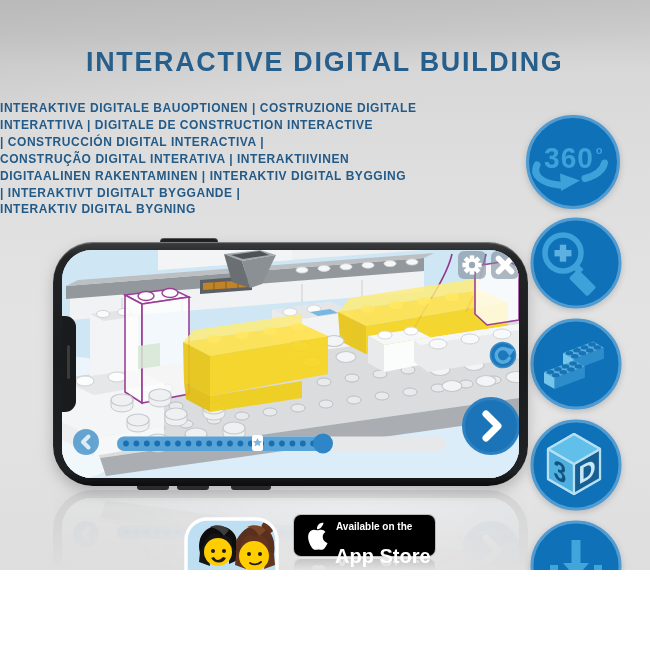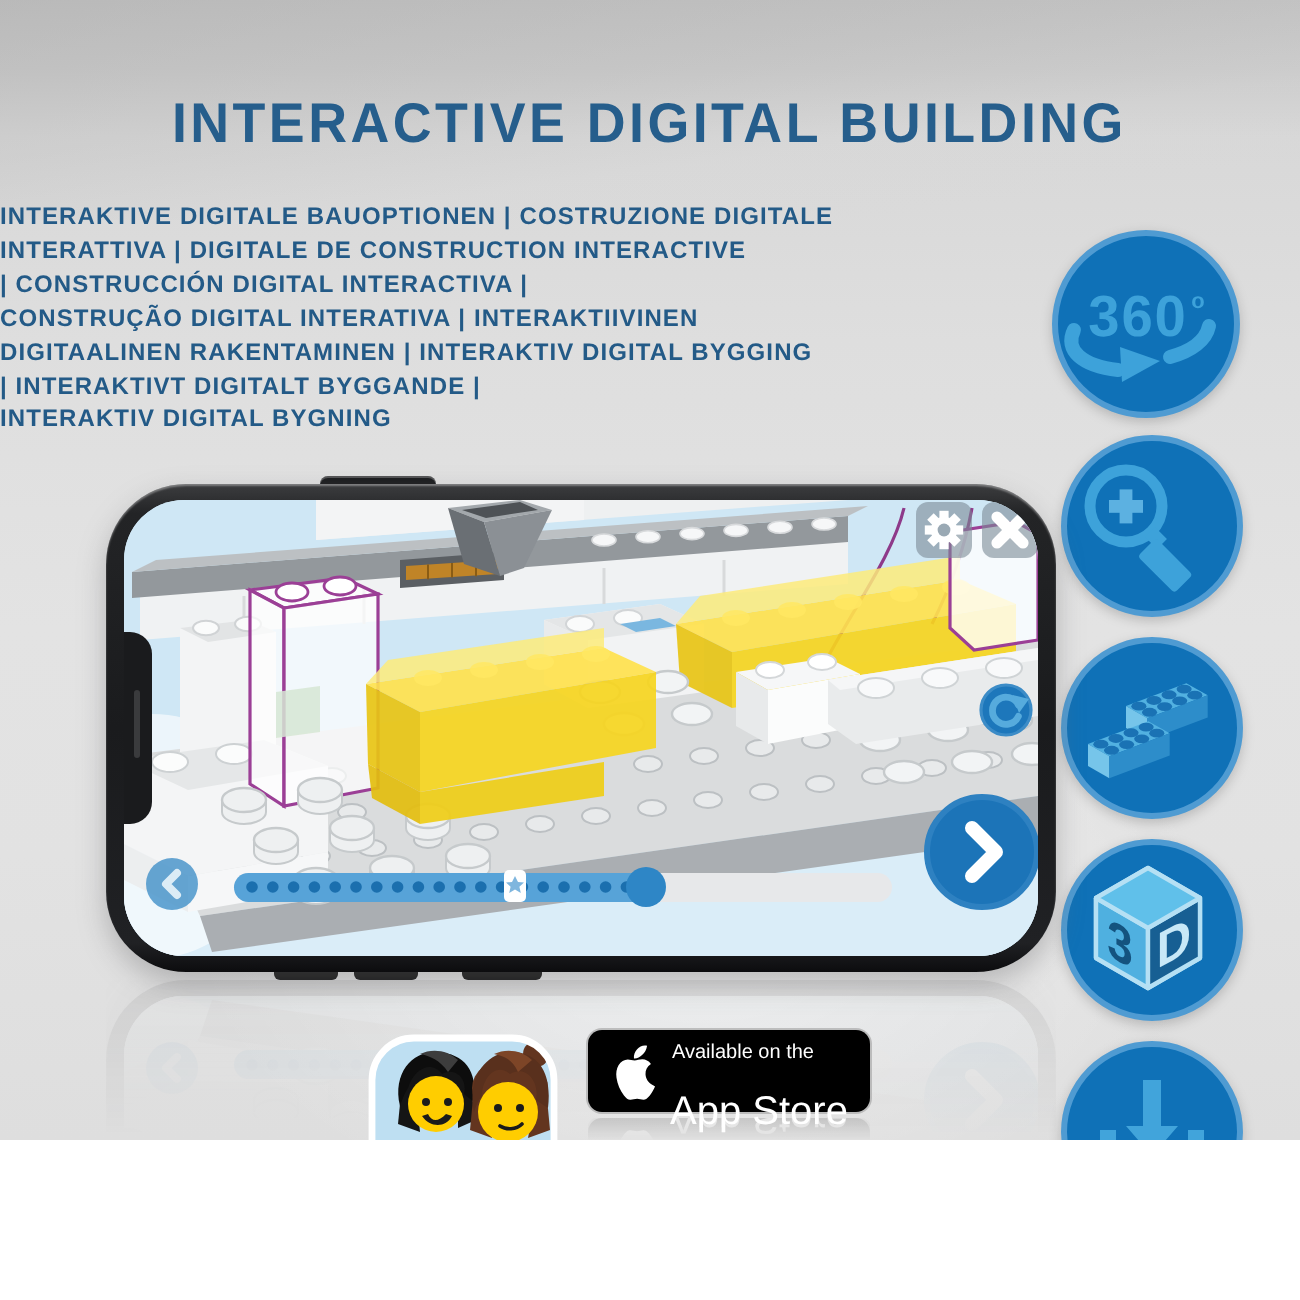--- a/index.html
+++ b/index.html
@@ -21,20 +21,21 @@
     background:linear-gradient(180deg,#3c3d3f 0%,#232426 6%,#1a1b1d 50%,#202124 94%,#0c0c0e 100%);
     box-shadow:0 6px 14px rgba(110,110,112,0.4), inset 0 1px 1px rgba(255,255,255,0.35);}
   .phone-screen{position:absolute;left:9px;top:8px;width:457px;height:228px;border-radius:30px;
     overflow:hidden;background:#cfe7f5;}
   .notch{position:absolute;left:0;top:66px;width:14px;height:96px;background:#1a1b1d;
     border-radius:0 11px 11px 0;}
   .appicon{position:absolute;left:184px;top:517px;
     -webkit-box-reflect:below 2px linear-gradient(to bottom,transparent 72%,rgba(0,0,0,0.18));}
   .badge{position:absolute;width:141px;height:41px;background:#000;border-radius:7px;box-shadow:0 0 0 1px rgba(170,170,170,0.7);
     font-family:"Liberation Sans",sans-serif;
+    font-weight:bold;
     -webkit-box-reflect:below 3px linear-gradient(to bottom,transparent 72%,rgba(0,0,0,0.13));}
 </style>
 </head>
 <body>
 <div class="page">
 
   <div class="fold"></div>
 
   <div class="glow"></div>
 

